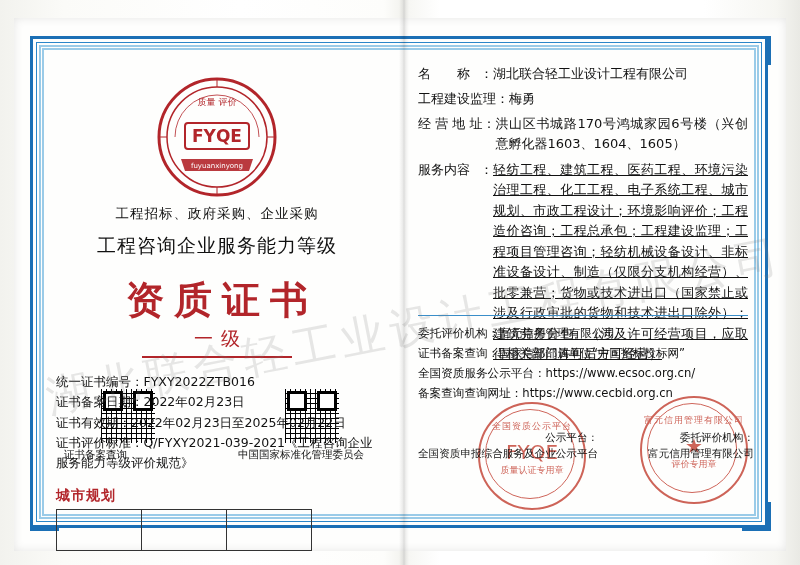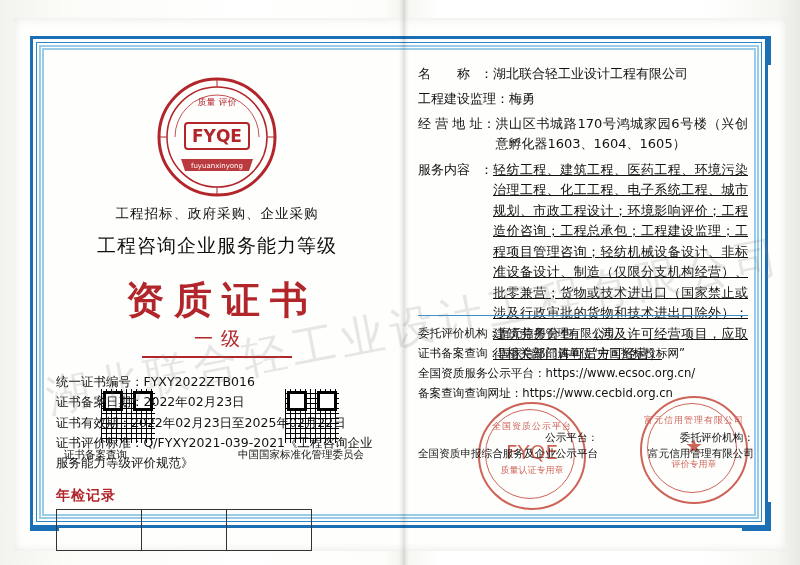--- a/index.html
+++ b/index.html
@@ -392,21 +392,21 @@
         <span class="lbl">证书备案日期：</span><span>2022年02月23日</span>
       </div>
       <div class="row">
         <span class="lbl">证书有效期：</span><span>2022年02月23日至2025年02月22日</span>
       </div>
       <div class="row wrap">
         <span class="lbl">证书评价标准：</span><span>Q/FYXY2021-039-2021《工程咨询企业服务能力等级评价规范》</span>
       </div>
     </div>
 
-    <div class="annual-title">年检记录</div>
+    <div class="annual-title">城市规划</div>
     <div class="annual-table">
       <div></div>
       <div></div>
       <div></div>
     </div>
   </div>
 
   <div class="qr-row">
     <div class="qr"></div>
     <div class="qr"></div>

